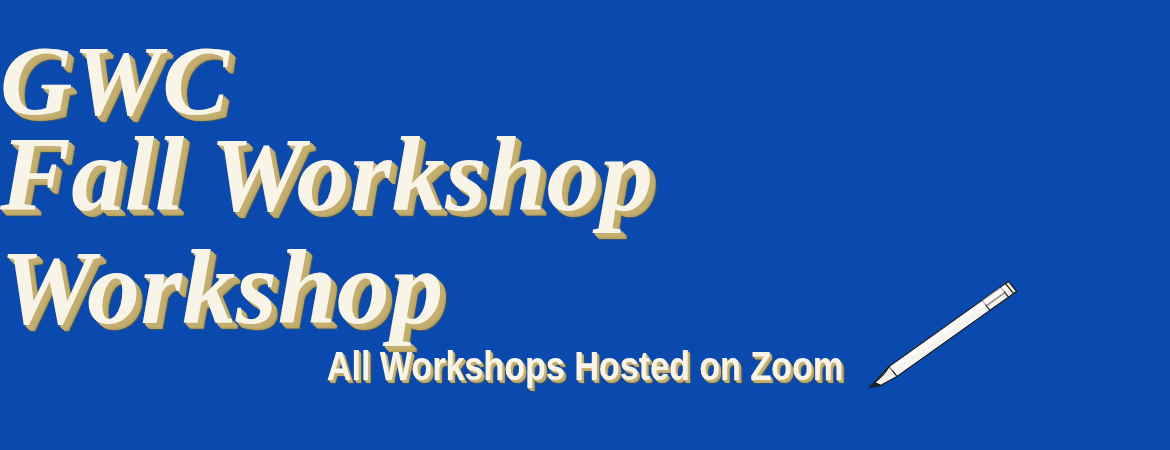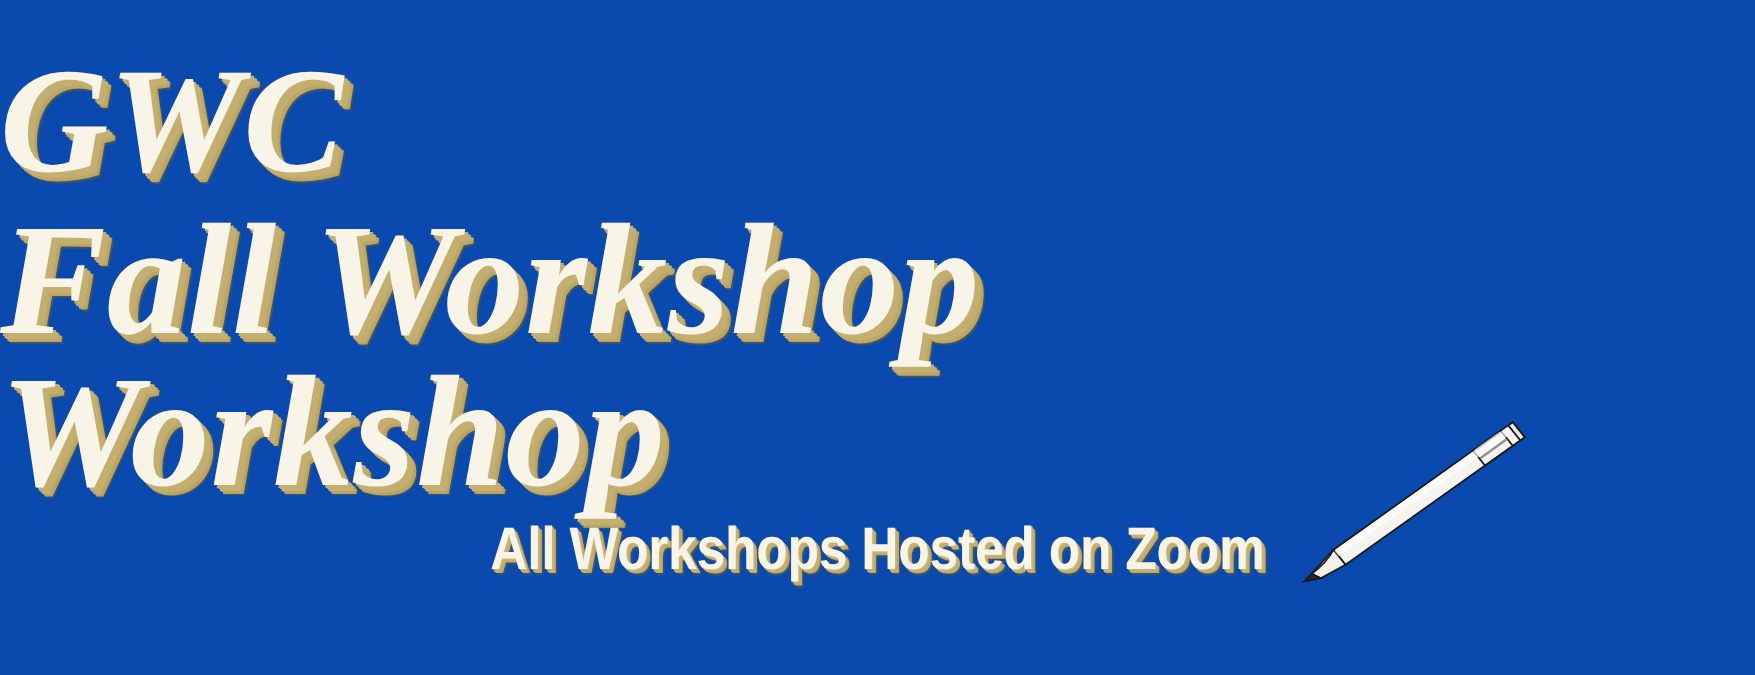--- a/index.html
+++ b/index.html
@@ -52,21 +52,21 @@
     position: absolute;
     left: 0;
     top: 31px;
     font-size: 100px;
     line-height: 100px;
   }
 
   .line-fall {
     position: absolute;
     left: 0;
-    top: 134px;
+    top: 122px;
     font-size: 106px;
     line-height: 106px;
   }
 
   .line-schedule {
     position: absolute;
     left: 0;
     top: 235px;
     font-size: 106px;
     line-height: 106px;

